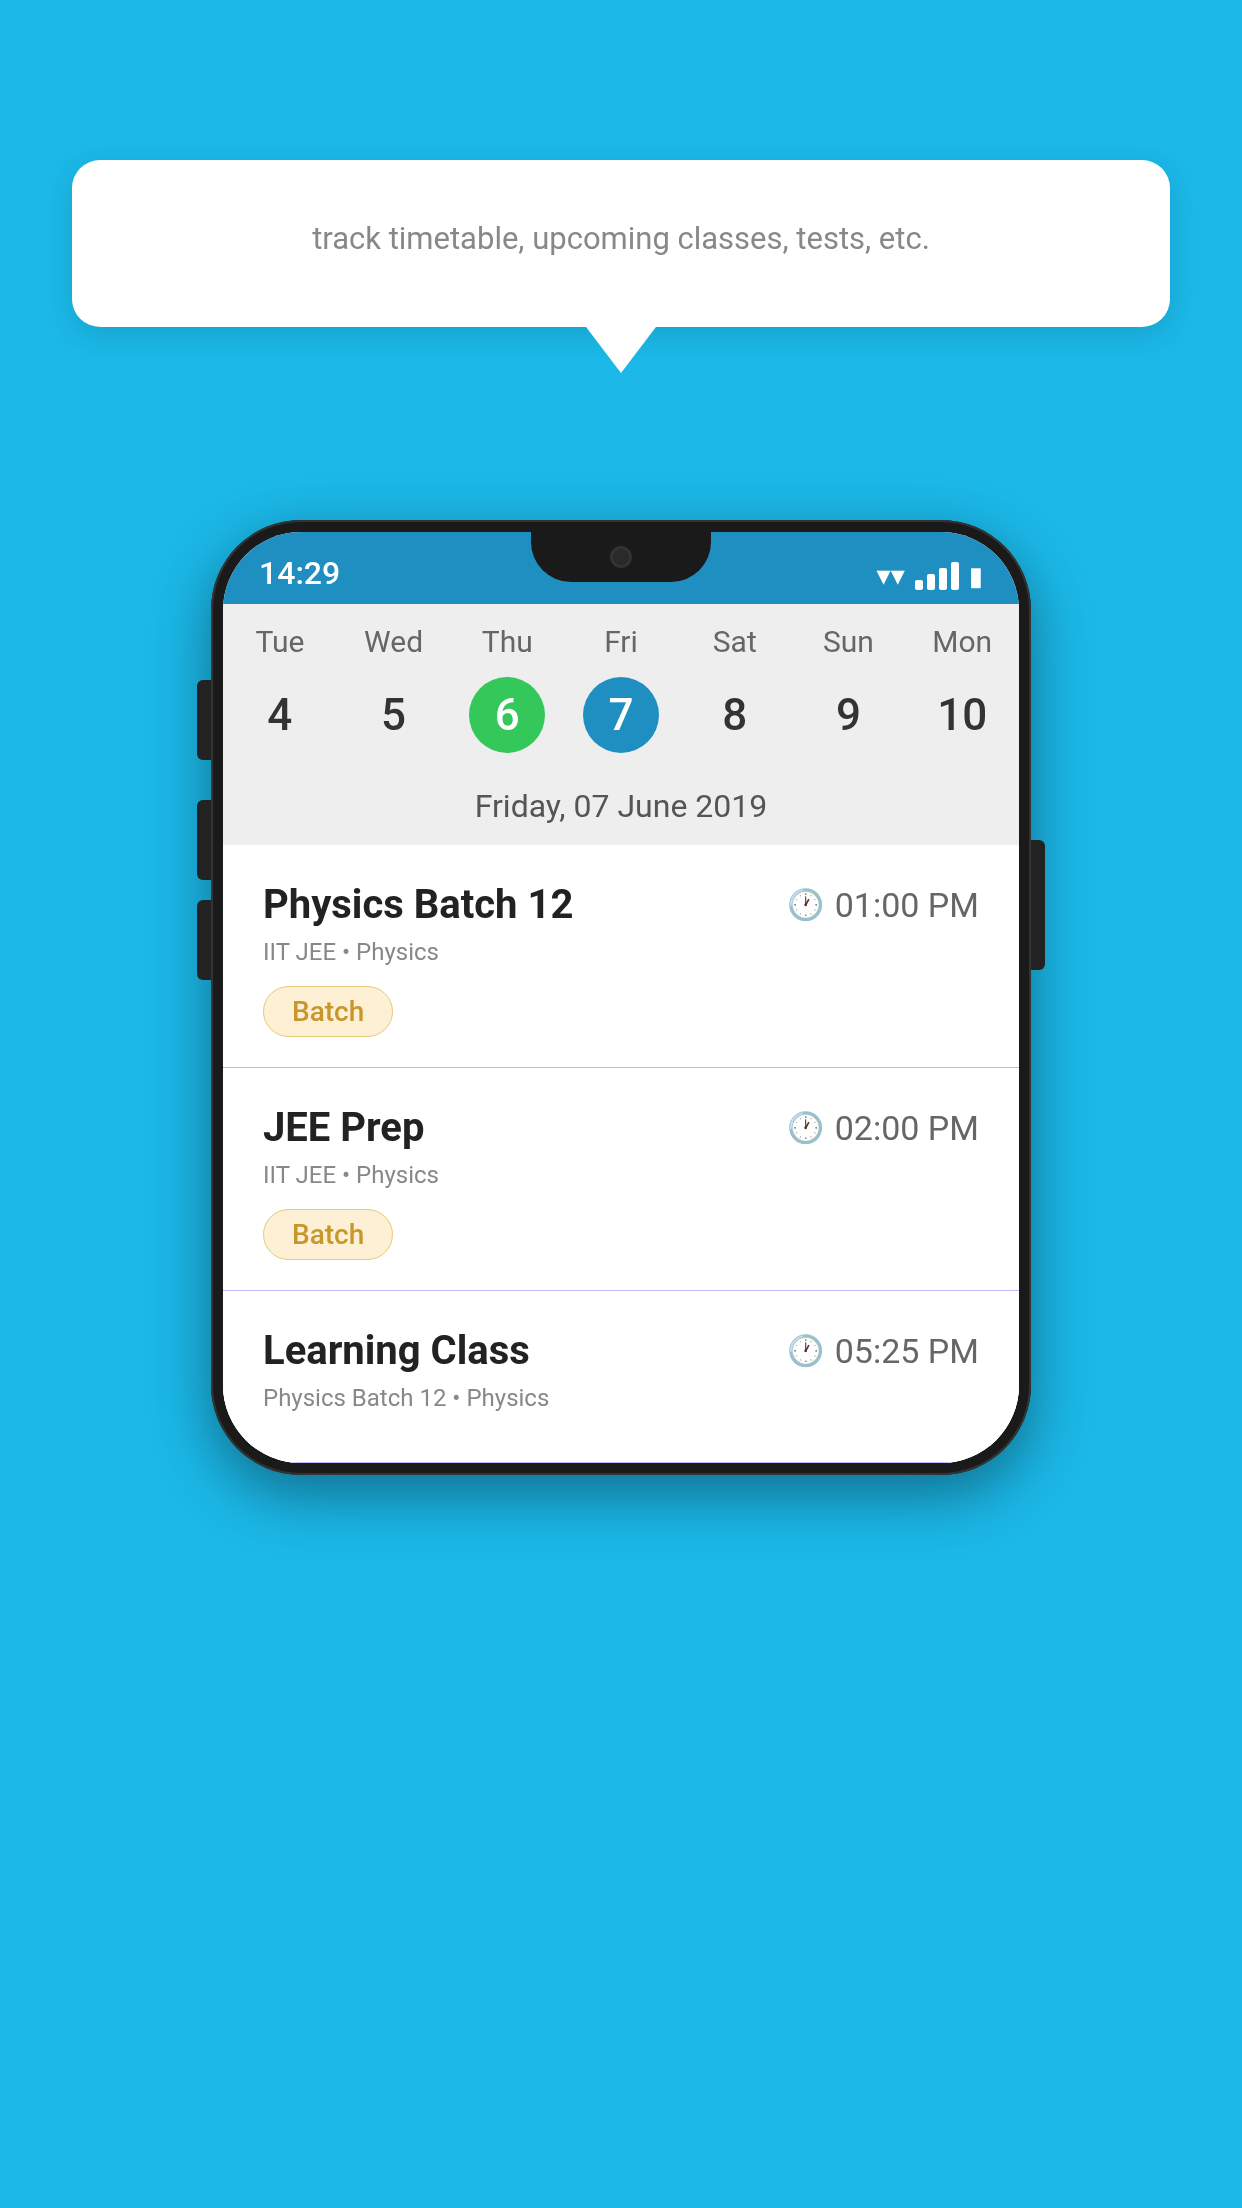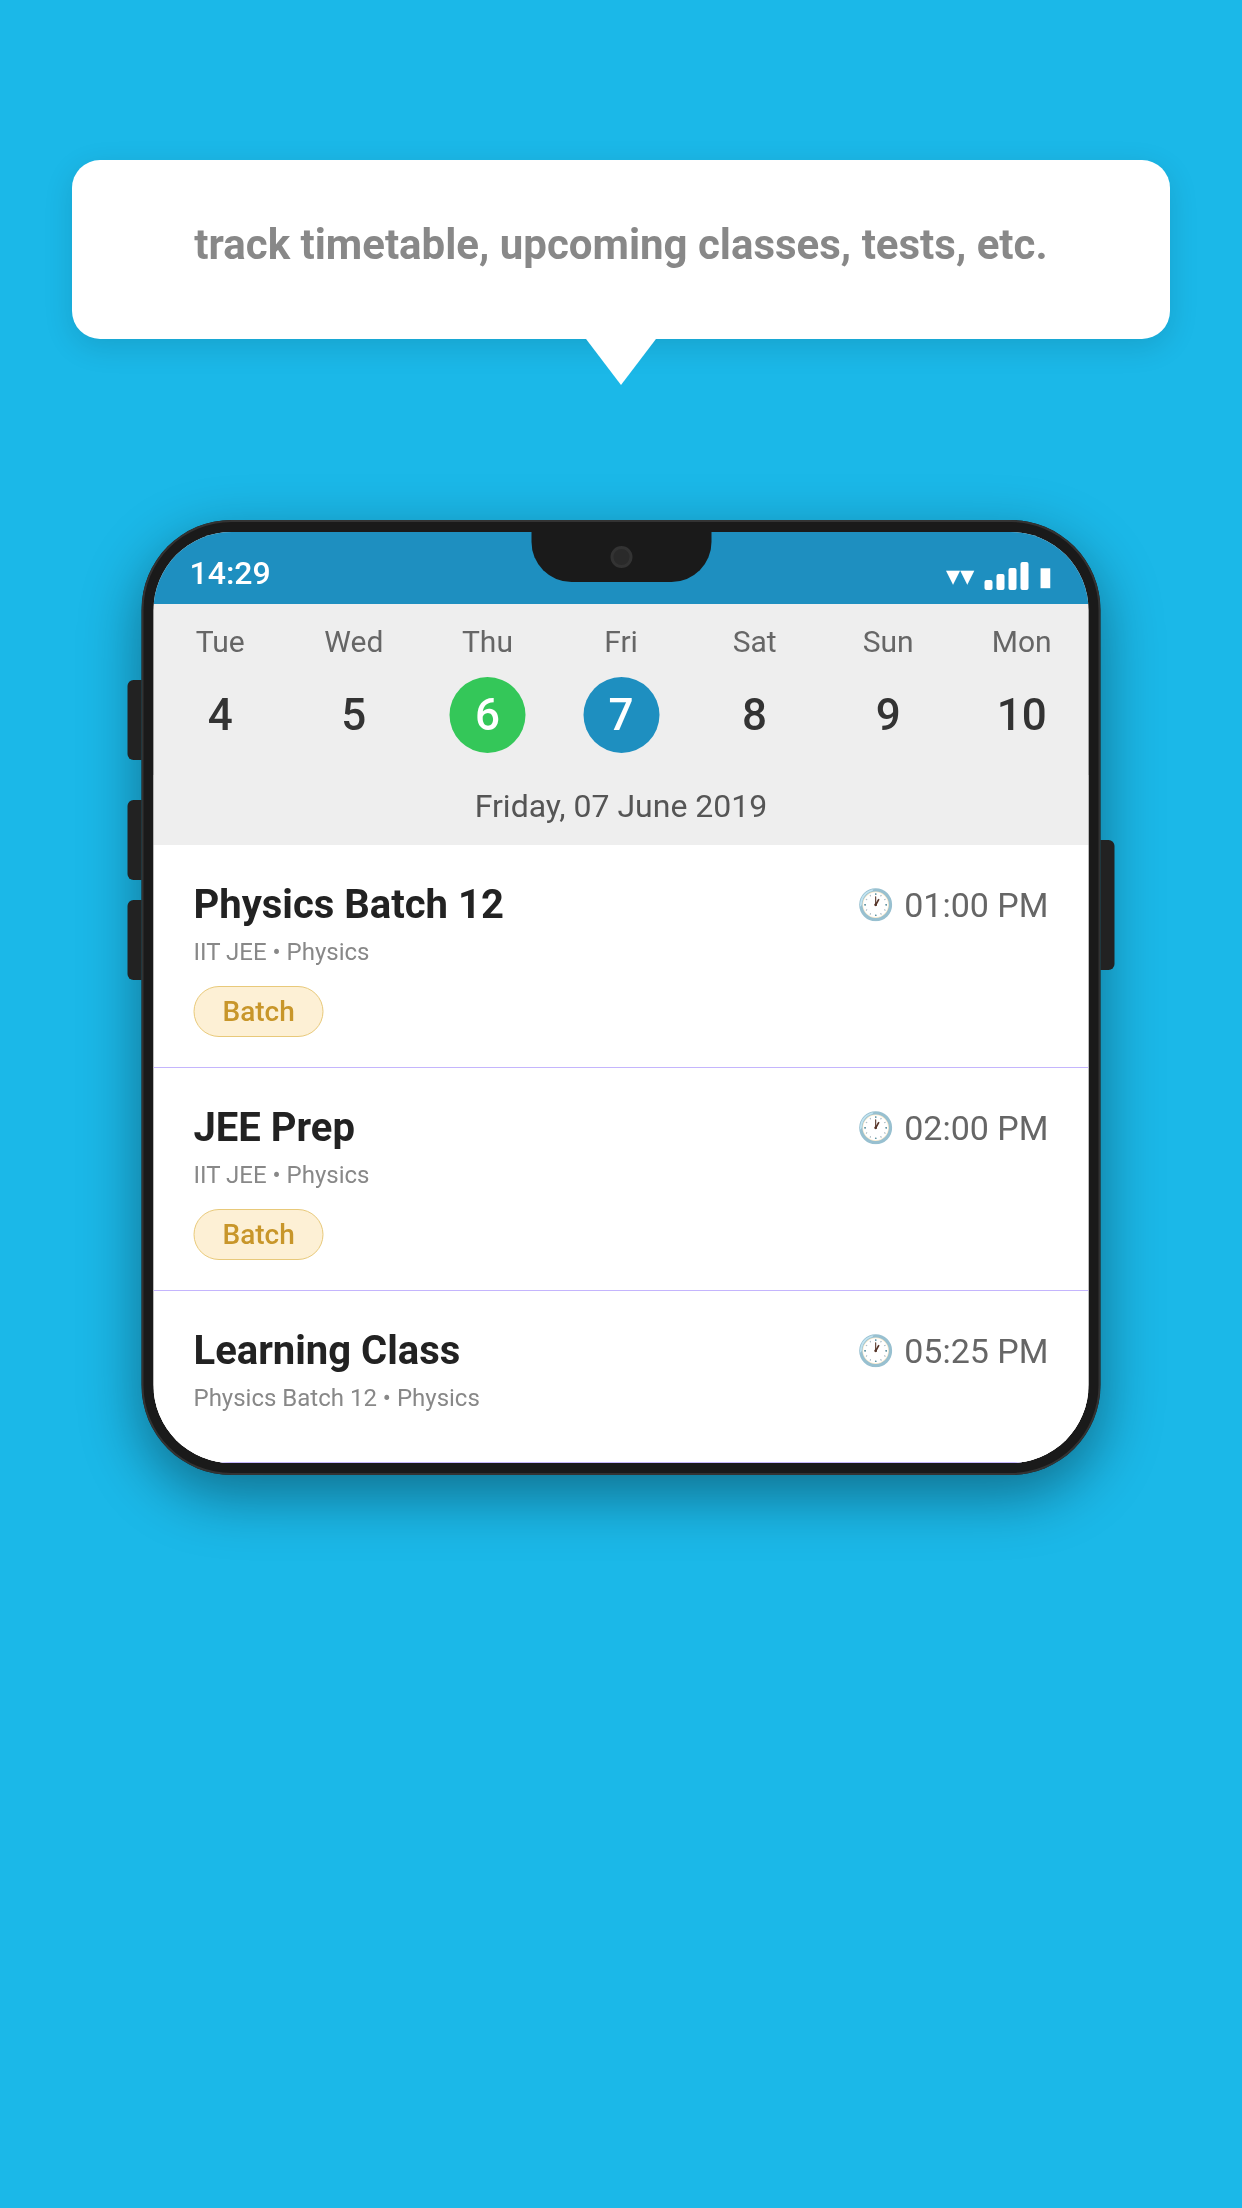--- a/index.html
+++ b/index.html
@@ -42,32 +42,32 @@
 
     .tooltip-title {
       font-size: 88px;
       font-weight: 400;
       color: #2cb5e8;
       line-height: 1.1;
       margin-bottom: 24px;
     }
 
     .tooltip-subtitle {
-      font-size: 42px;
+      font-size: 31px;
       color: #888;
-      font-weight: 700;
+      font-weight: 400;
     }
 
     
     .phone-wrapper {
       position: absolute;
       top: 520px;
       left: 50%;
       transform: translateX(-50%);
-      width: 959px;
+      width: 820px;
     }
 
     .phone-outer {
       background: #1a1a1a;
       border-radius: 90px;
       padding: 12px;
       box-shadow: 0 20px 60px rgba(0,0,0,0.4), inset 0 0 0 2px #333;
       position: relative;
     }
 

